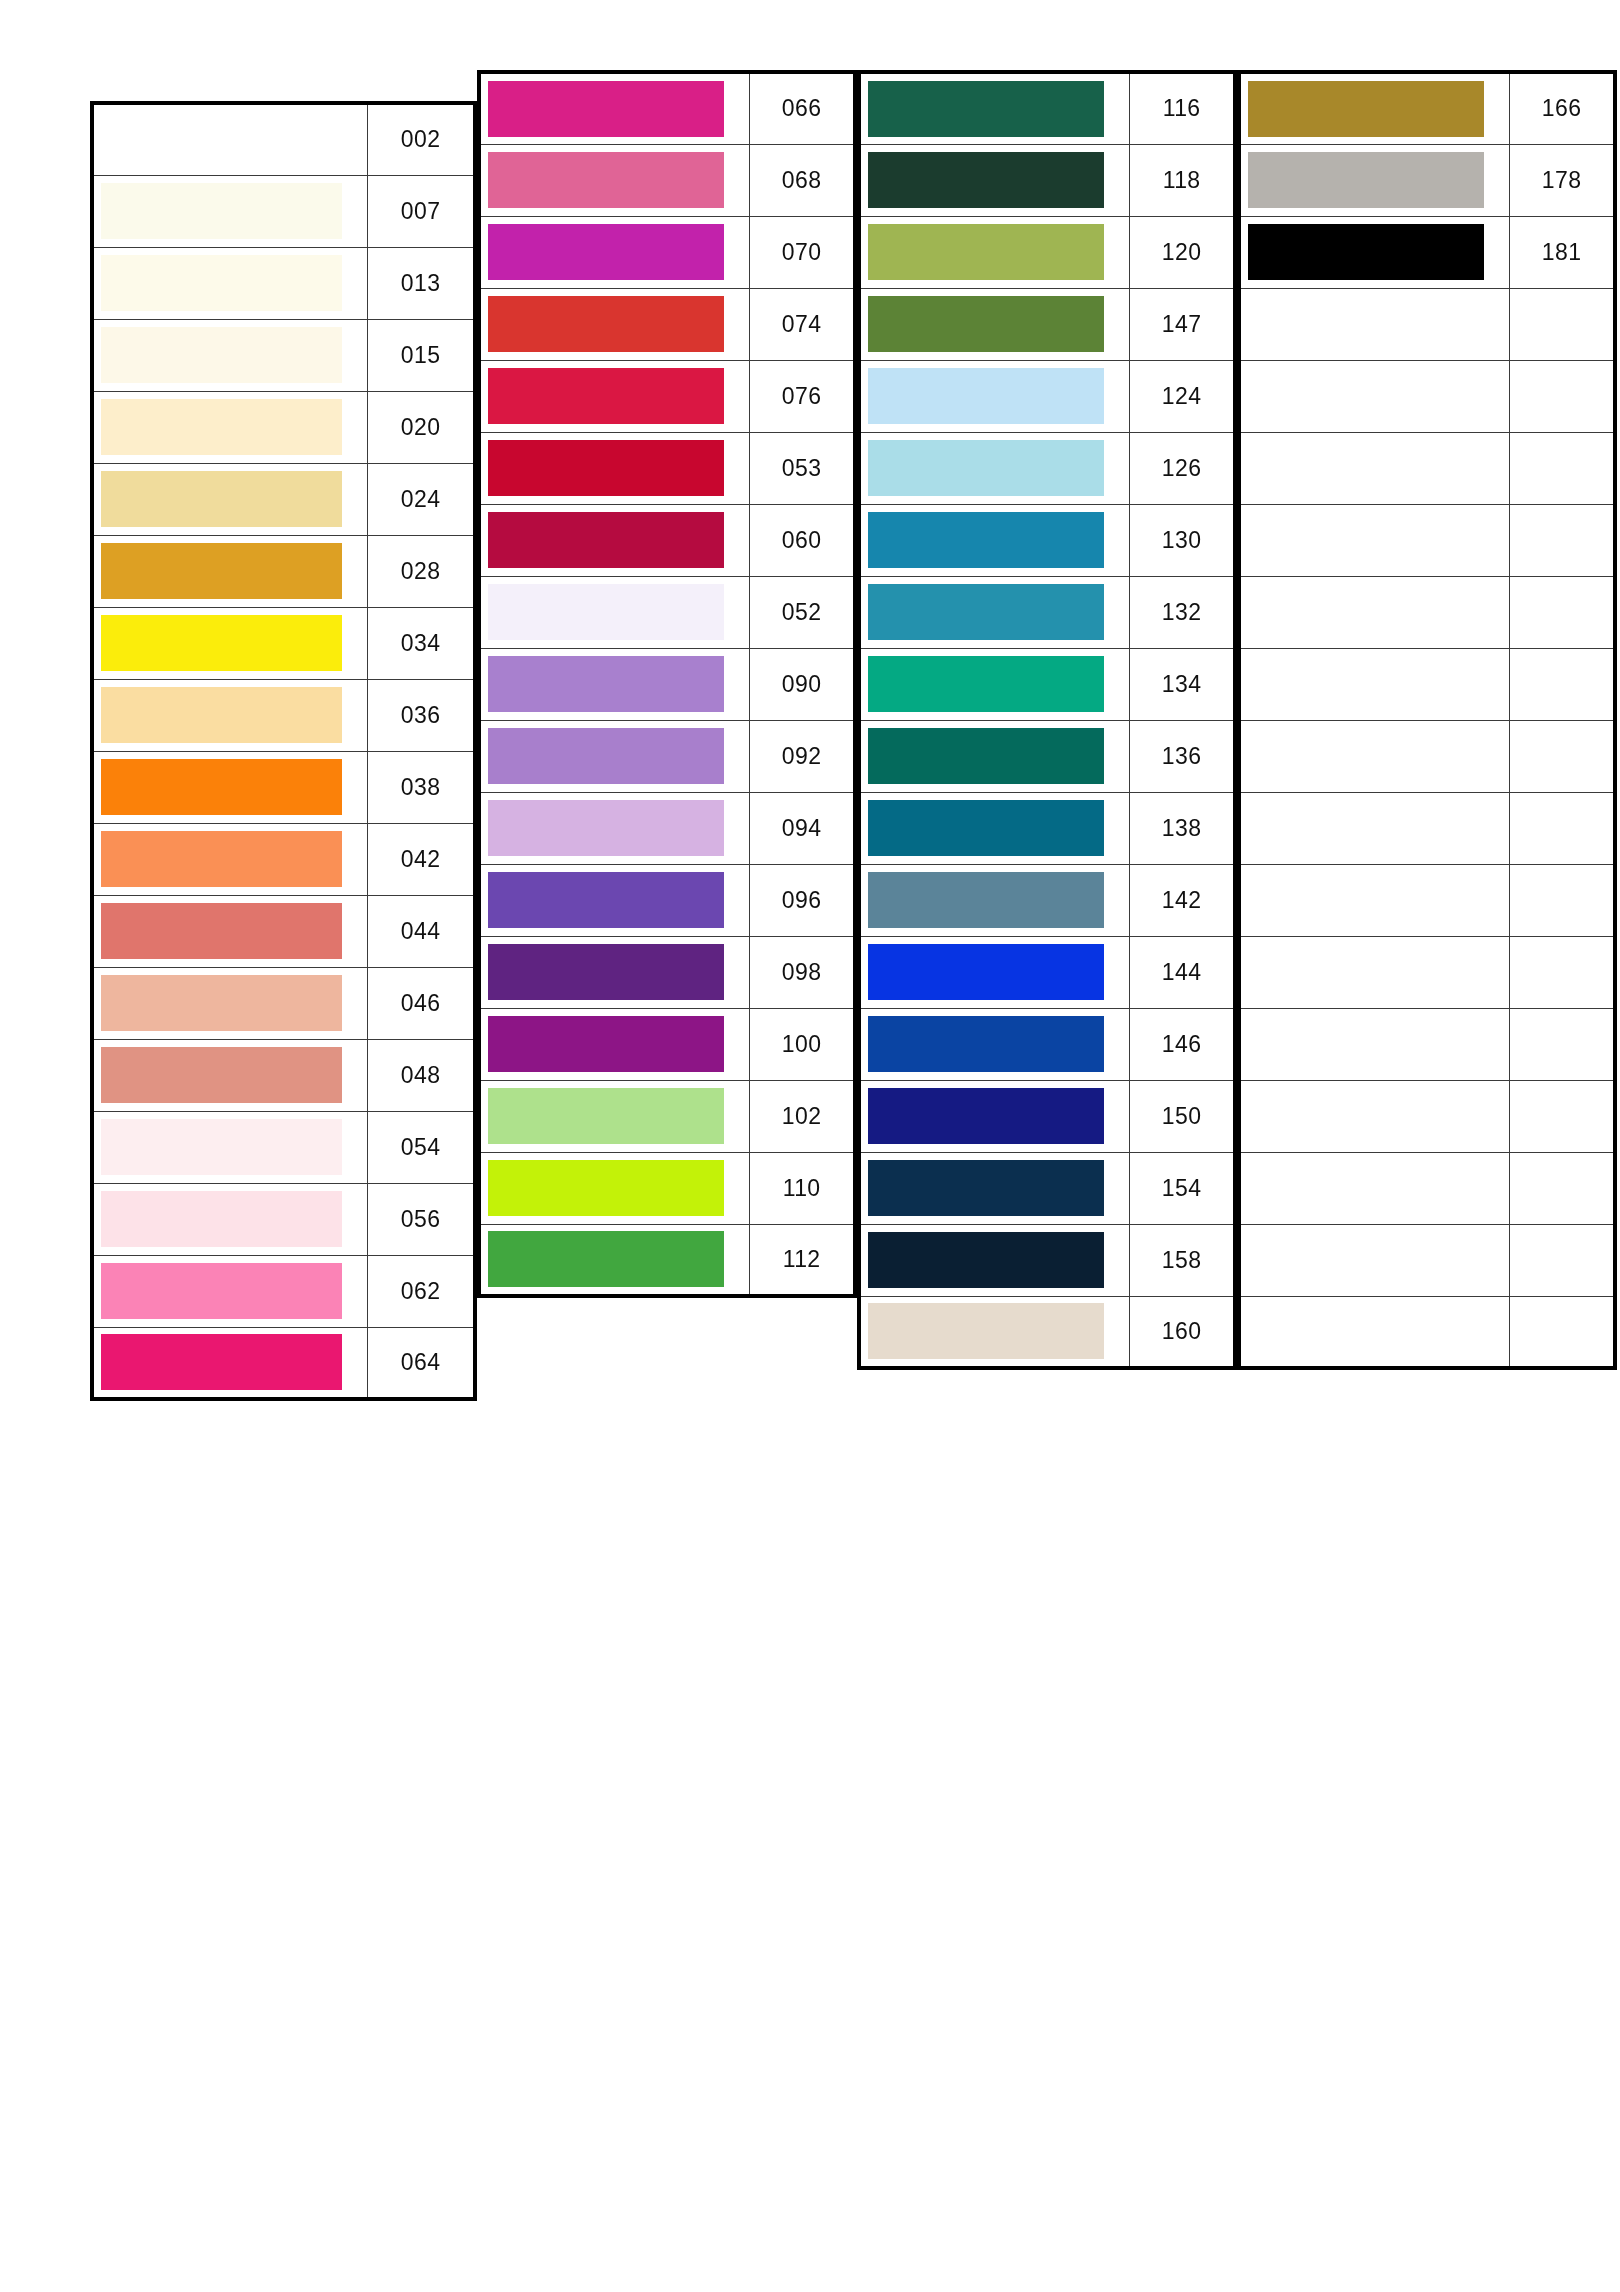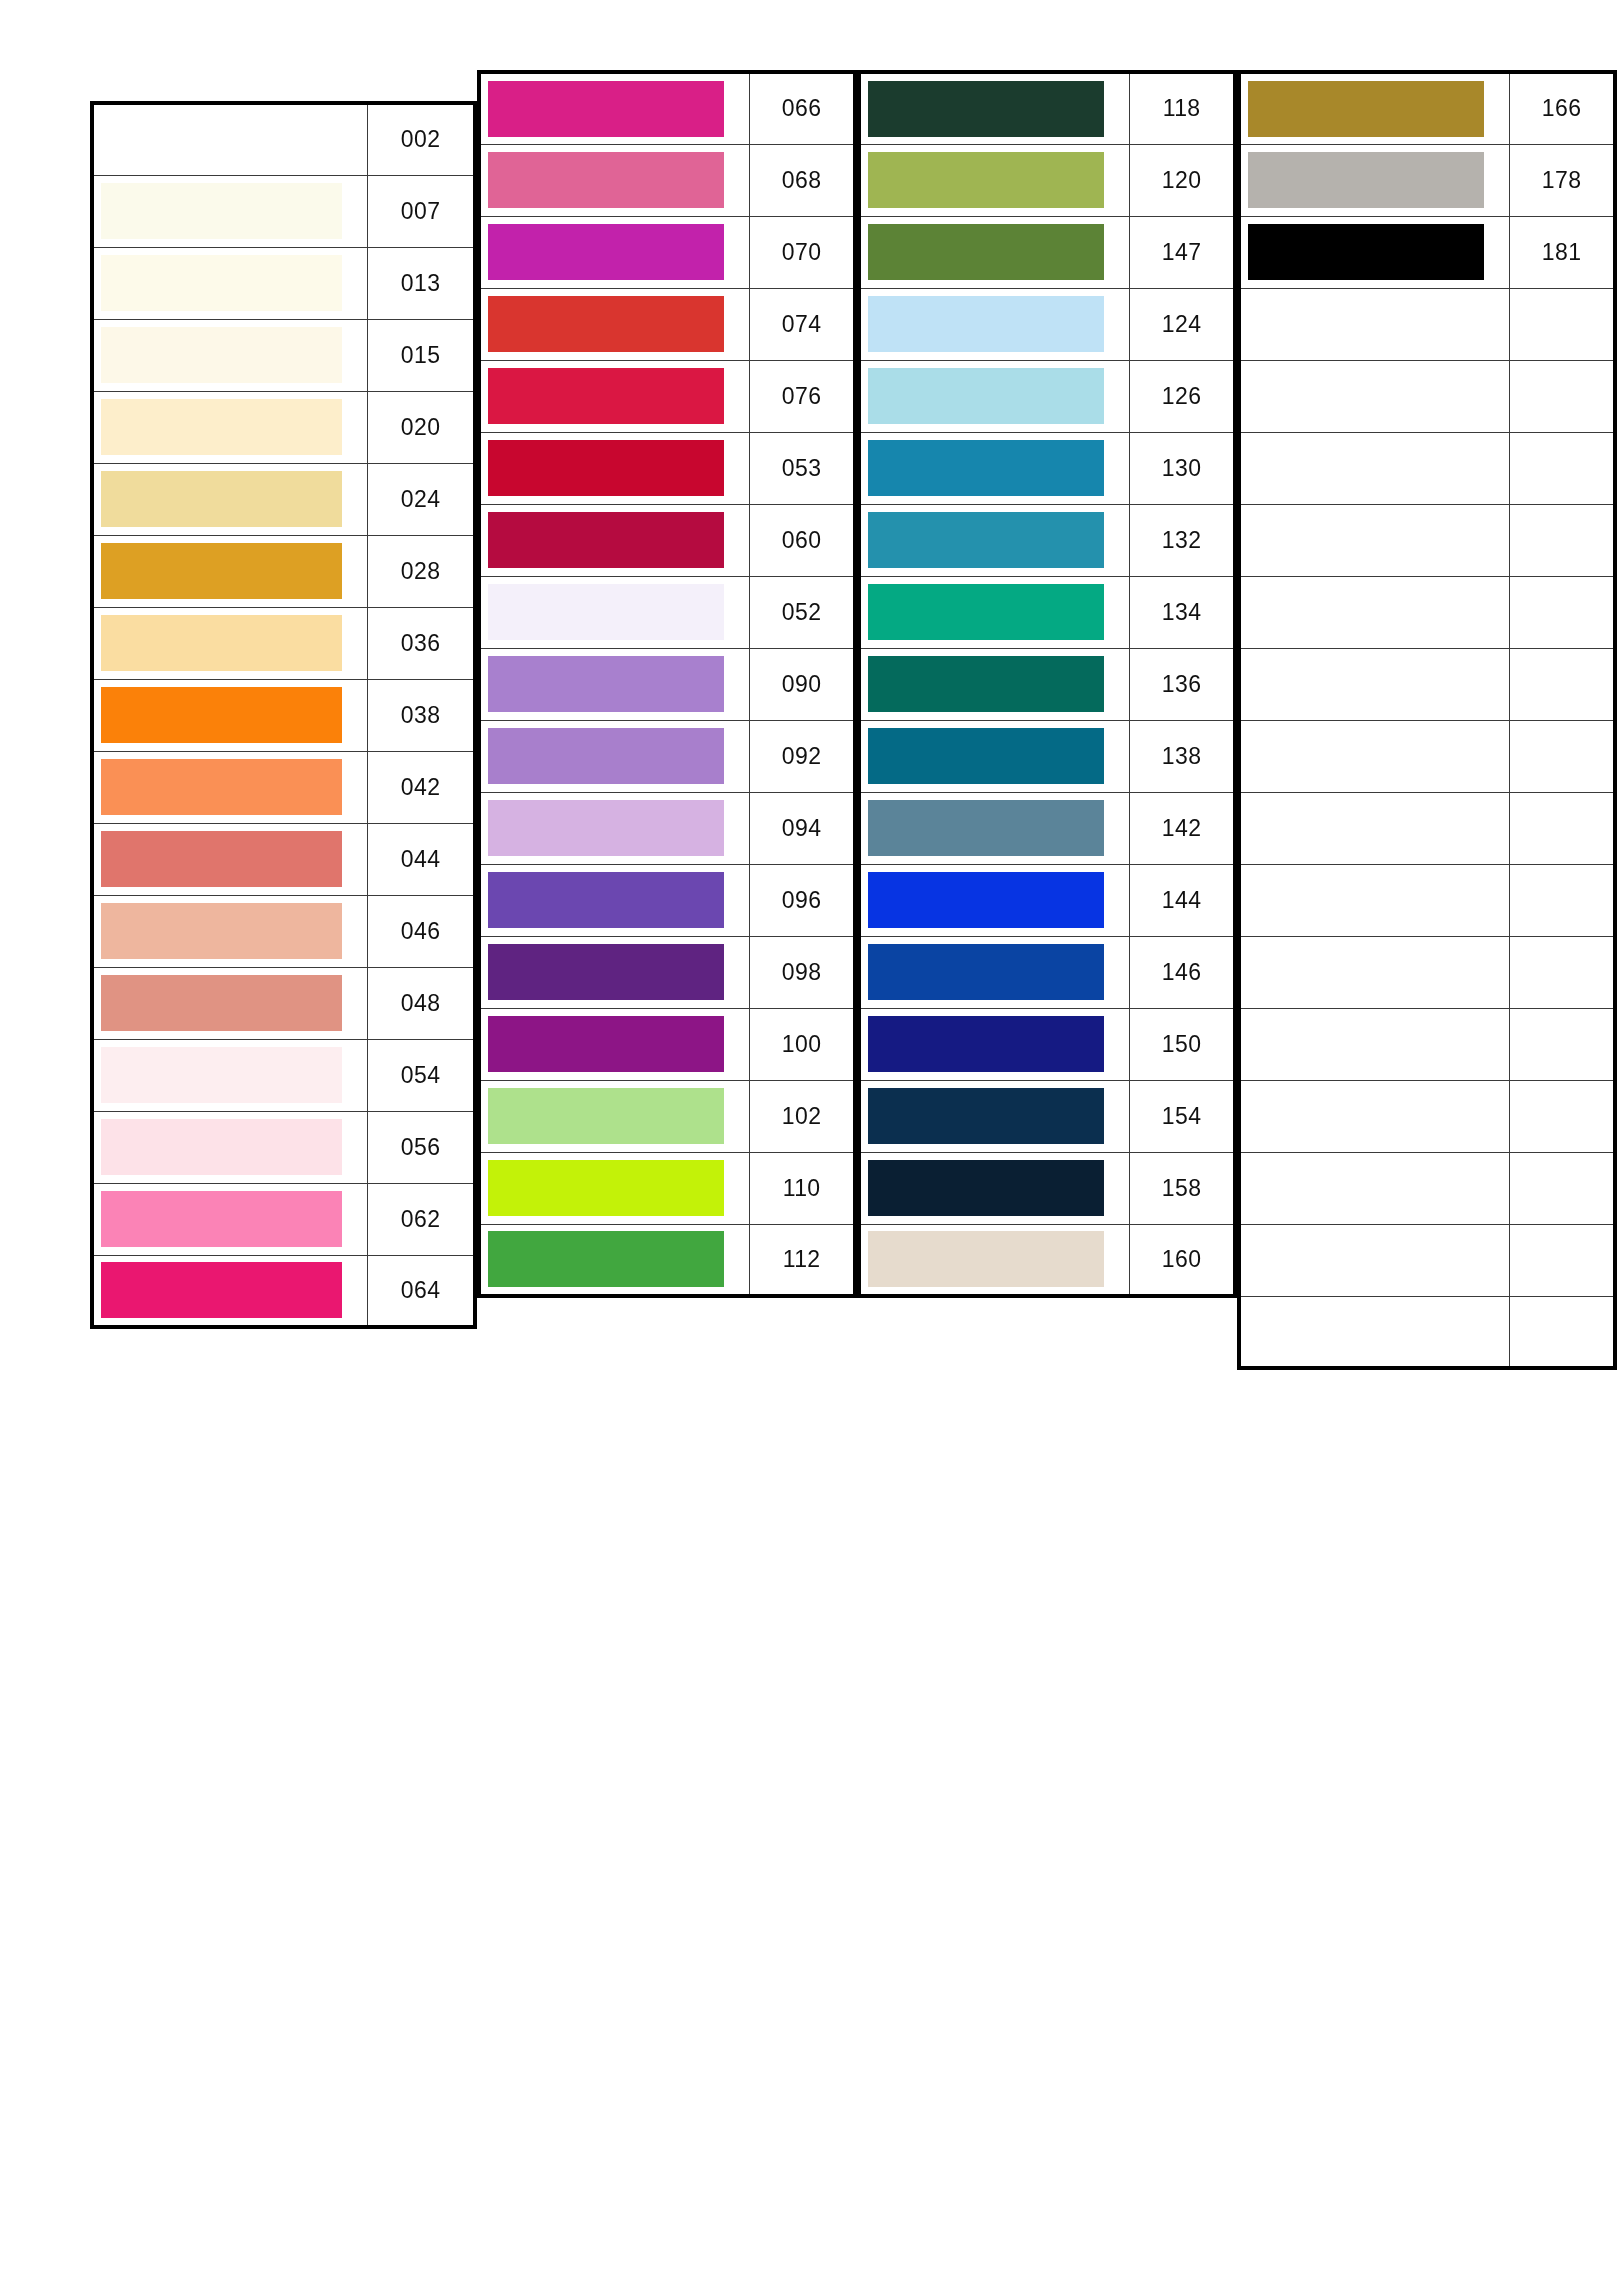--- a/index.html
+++ b/index.html
@@ -148,20 +148,26 @@
               <td class="cell-code">024</td>
             </tr>
             <tr class="row">
               <td class="cell-swatch">
                 <span class="chip" style="background: rgb(221, 160, 35);"></span>
               </td>
               <td class="cell-code">028</td>
             </tr>
             <tr class="row">
               <td class="cell-swatch">
+                <span class="chip" style="background: rgb(251, 237, 11);"></span>
+              </td>
+              <td class="cell-code">034</td>
+            </tr>
+            <tr class="row">
+              <td class="cell-swatch">
                 <span class="chip" style="background: rgb(250, 221, 161);"></span>
               </td>
               <td class="cell-code">036</td>
             </tr>
             <tr class="row">
               <td class="cell-swatch">
                 <span class="chip" style="background: rgb(251, 129, 9);"></span>
               </td>
               <td class="cell-code">038</td>
             </tr>
@@ -332,20 +338,26 @@
 
     <div class="grp g3">
       <table class="group-table">
         <colgroup>
             <col class="col-sw">
             <col class="col-cd">
           </colgroup>
         <tbody>
             <tr class="row">
               <td class="cell-swatch">
+                <span class="chip" style="background: rgb(23, 97, 74);"></span>
+              </td>
+              <td class="cell-code">116</td>
+            </tr>
+            <tr class="row">
+              <td class="cell-swatch">
                 <span class="chip" style="background: rgb(27, 60, 46);"></span>
               </td>
               <td class="cell-code">118</td>
             </tr>
             <tr class="row">
               <td class="cell-swatch">
                 <span class="chip" style="background: rgb(159, 181, 82);"></span>
               </td>
               <td class="cell-code">120</td>
             </tr>

